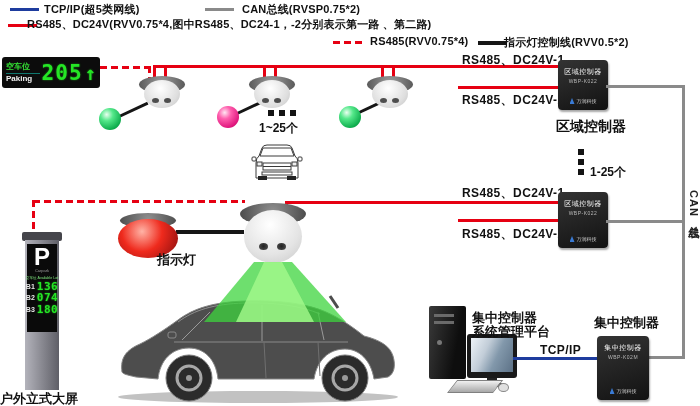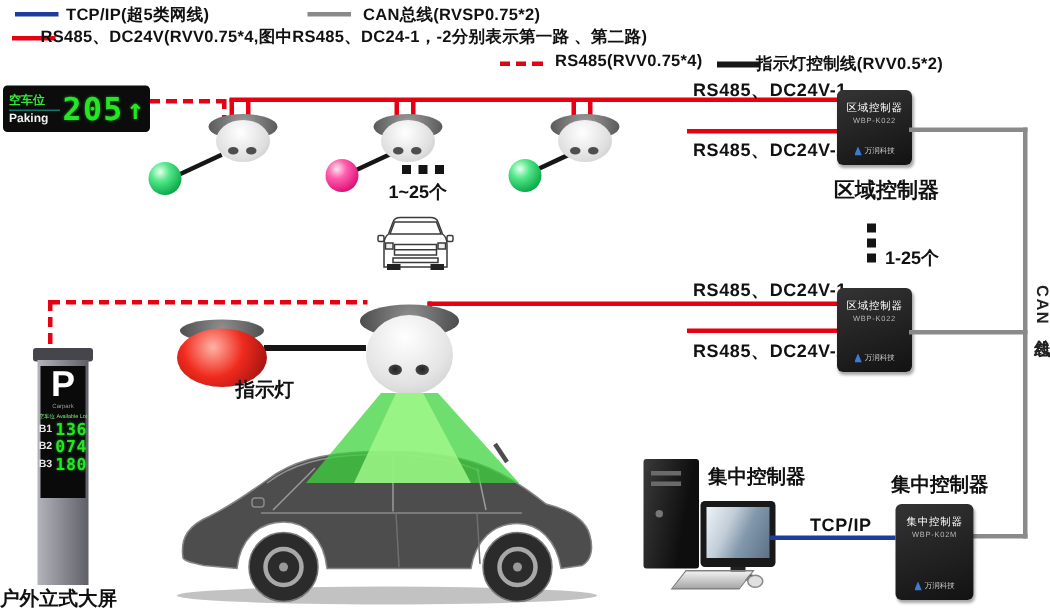--- a/index.html
+++ b/index.html
@@ -283,20 +283,21 @@
     <div class="btn"></div>
   </div>
   <div class="monitor">
     <div class="scr"></div>
   </div>
   <div class="mneck"></div>
   <div class="mbase"></div>
   <div class="keyboard"></div>
   <div class="mouse"></div>
   <div class="caption" style="left:472px;top:309px;">集中控制器</div>
+  <div class="caption" style="left:472px;top:323px;">系统管理平台</div>
 
   <div class="blue-h" style="left:513px;top:357px;width:84px;"></div>
   <div class="wire-label" style="left:540px;top:343px;">TCP/IP</div>
 
   <div class="caption" style="left:594px;top:314px;">集中控制器</div>
   <div class="ctrl-box" style="left:597px;top:336px;width:52px;height:64px;">
     <span class="t">集中控制器</span>
     <span class="m">WBP-K02M</span>
     <span class="brand">
       <span class="logo"></span>

